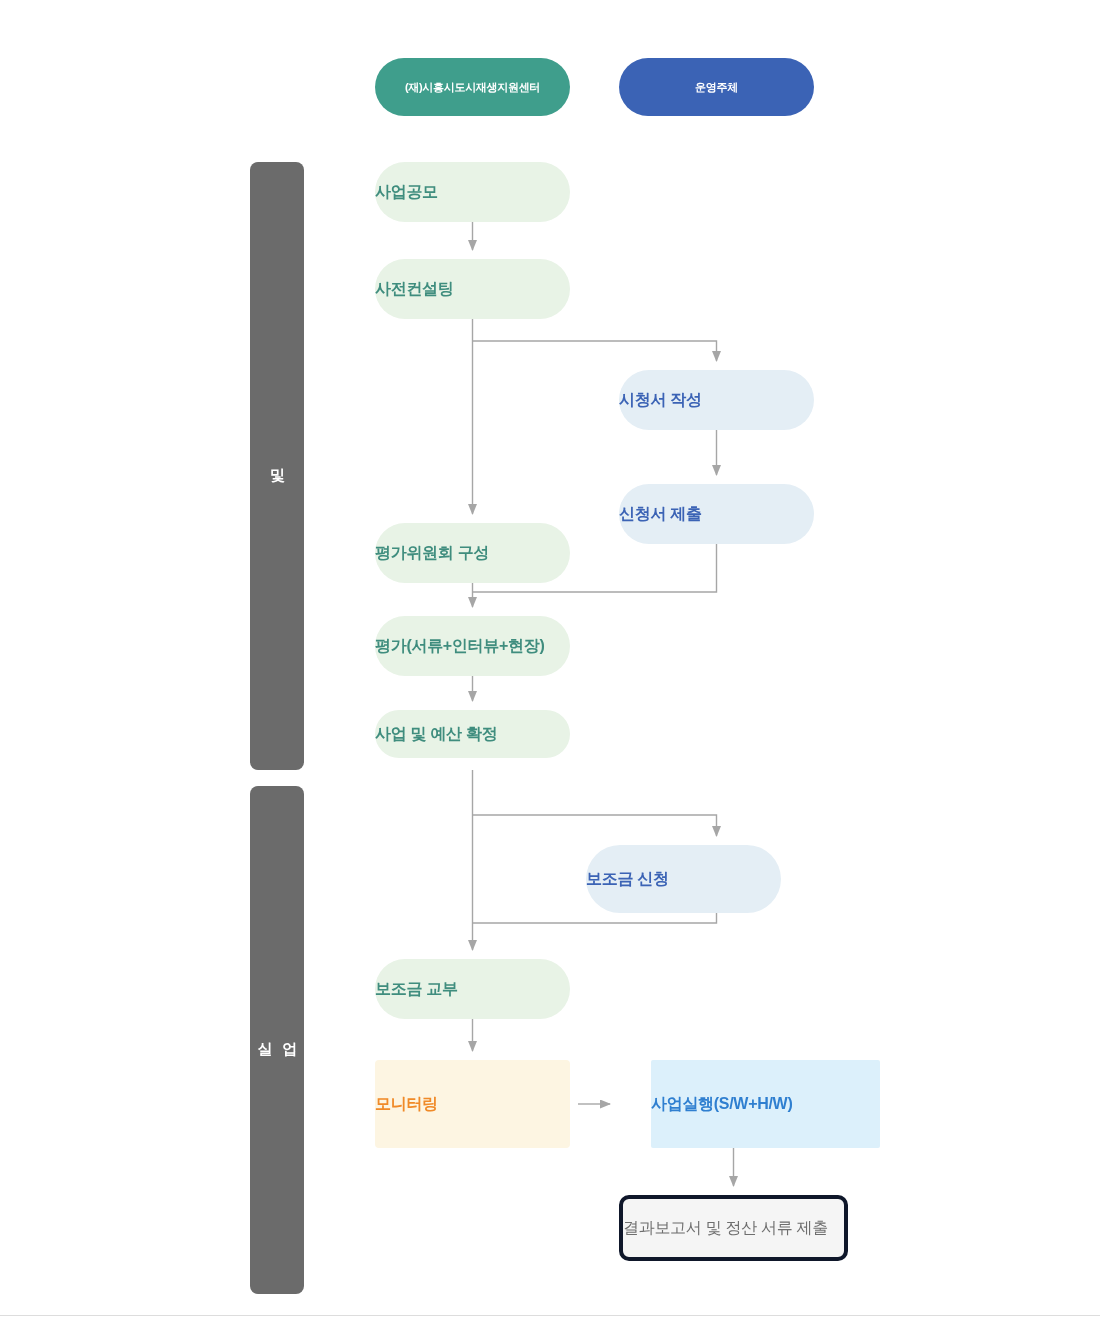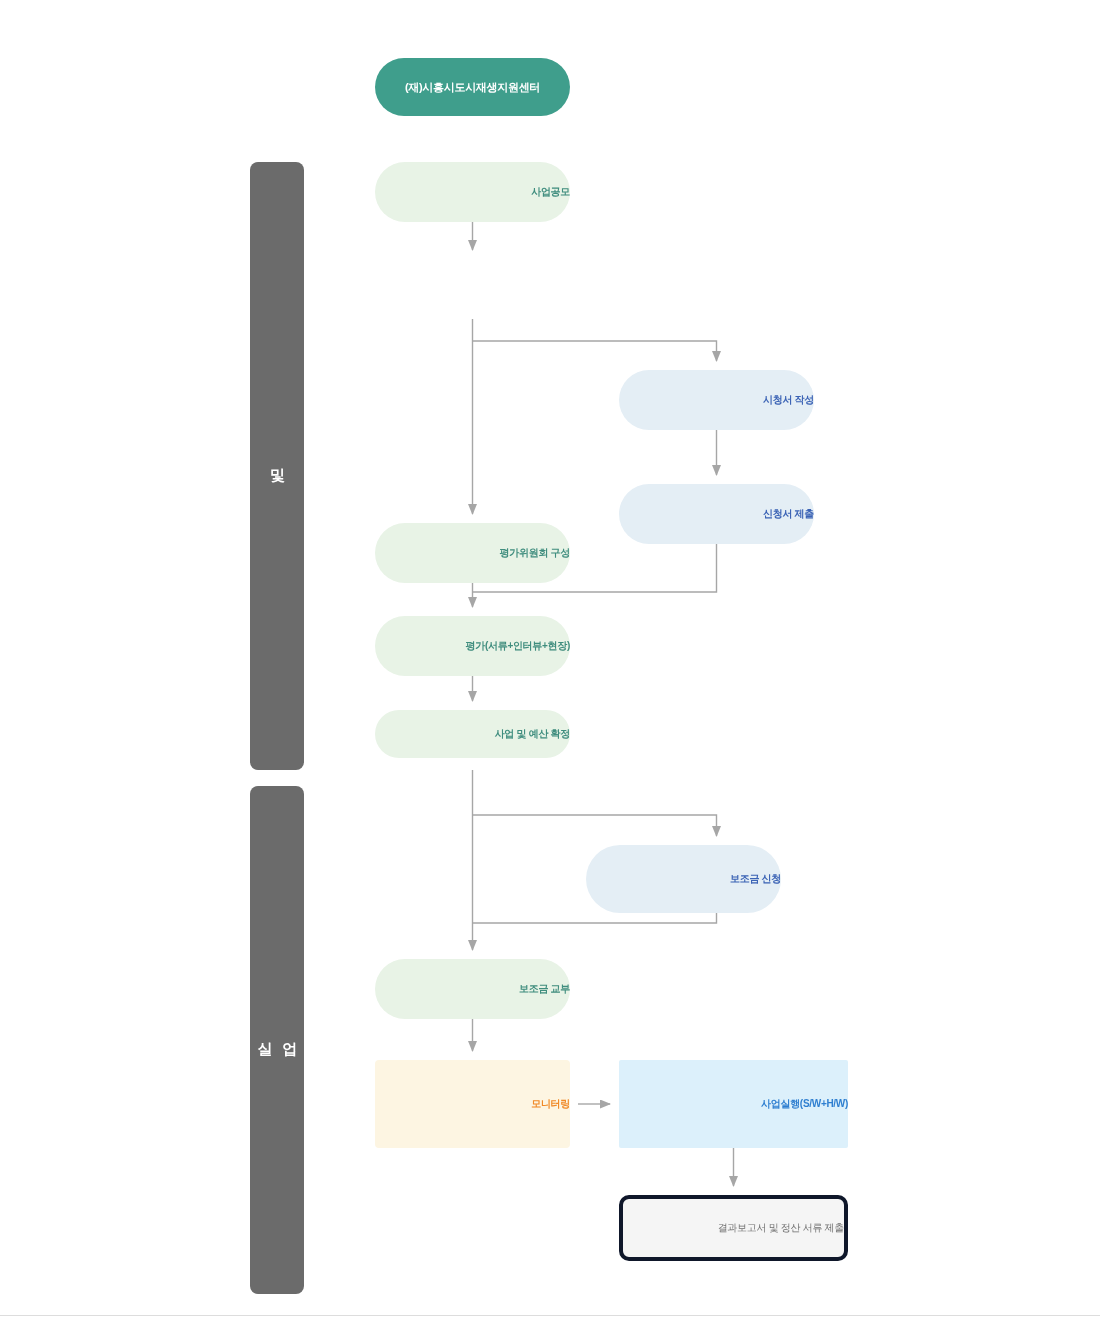--- a/index.html
+++ b/index.html
@@ -45,23 +45,23 @@
     line-height: 1.65;
     text-align: center;
     writing-mode: vertical-rl;
     letter-spacing: 3px;
     white-space: pre;
   }
 
   
   .node {
     position: absolute;
-    display: flex; align-items: center; justify-content: flex-end;
+    display: flex; align-items: center; justify-content: flex-start;
     text-align: center;
-    font-size: 10px;
+    font-size: 16px;
     font-weight: 600;
     letter-spacing: -0.3px;
     white-space: nowrap;
   }
   
   .node-green {
     background: #e8f3e6;
     color: #3f8d7e;
     border-radius: 999px;
   }
@@ -96,21 +96,21 @@
   .n-gongmo      { left: 375px; top: 162px;  width: 195px; height: 60px; }
   .n-consult     { left: 375px; top: 259px;  width: 195px; height: 60px; }
   .n-apply-write { left: 619px; top: 370px;  width: 195px; height: 60px; }
   .n-apply-sub   { left: 619px; top: 484px;  width: 195px; height: 60px; }
   .n-committee   { left: 375px; top: 523px;  width: 195px; height: 60px; }
   .n-evaluate    { left: 375px; top: 616px;  width: 195px; height: 60px; }
   .n-confirm     { left: 375px; top: 710px;  width: 195px; height: 48px; }
   .n-subsidy-req { left: 586px; top: 845px;  width: 195px; height: 68px; }
   .n-subsidy-pay { left: 375px; top: 959px;  width: 195px; height: 60px; }
   .n-monitoring  { left: 375px; top: 1060px; width: 195px; height: 88px; }
-  .n-implement   { left: 619px; top: 1060px; width: 229px; height: 88px; }
+  .n-implement   { left: 651px; top: 1060px; width: 229px; height: 88px; }
   .n-report      { left: 619px; top: 1195px; width: 229px; height: 66px; }
 
   
   .footer-rule {
     position: absolute; left: 0; top: 1315px;
     width: 1100px; height: 1px; background: #dddddd;
   }
 </style>
 </head>
 <body>
@@ -149,39 +149,45 @@
 
       <path d="M578,1104 L610,1104" marker-end="url(#arrowhead)"></path>
 
       <path d="M733.5,1148 L733.5,1186" marker-end="url(#arrowhead)"></path>
     </g>
   </svg>
 
   <div class="role-pill role-center">
     <span>(재)시흥시도시재생지원센터</span>
   </div>
+  <div class="role-pill role-owner">
+    <span>운영주체</span>
+  </div>
 
   <div class="stage-bar stage-bar-1">
     <span class="stage-label">공 모
 
 및
 
 선 정</span>
   </div>
   <div class="stage-bar stage-bar-2">
     <span class="stage-label">사
 업
 실
 행</span>
   </div>
 
   <div class="node node-green n-gongmo">
     <span>사업공모</span>
   </div>
 
+  <div class="node node-green n-consult">
+    <span>사전컨설팅</span>
+  </div>
 
   <div class="node node-blue n-apply-sub">
     <span>신청서 제출</span>
   </div>
 
   <div class="node node-blue n-apply-write">
     <span>시청서 작성</span>
   </div>
 
   <div class="node node-green n-committee">

